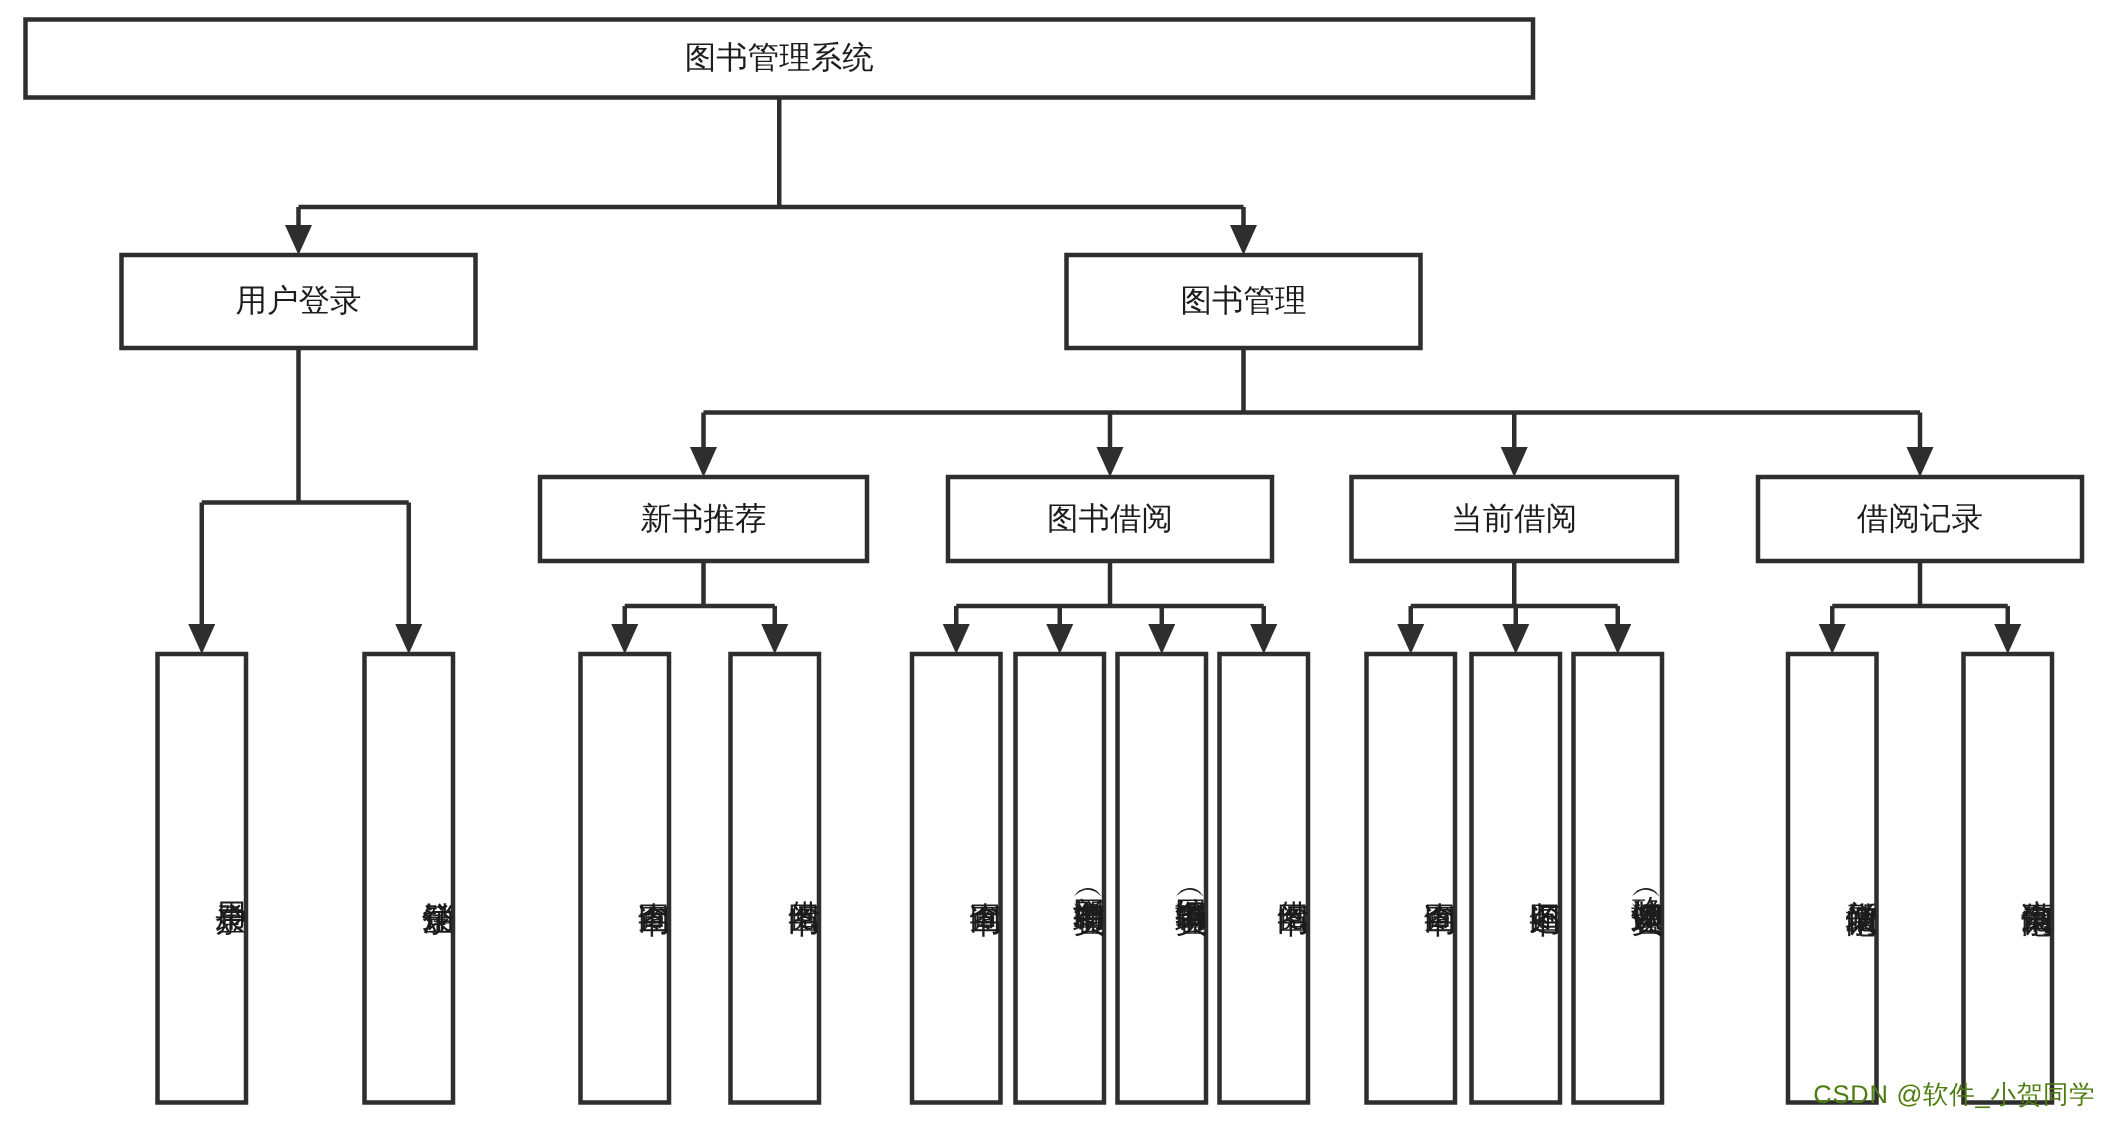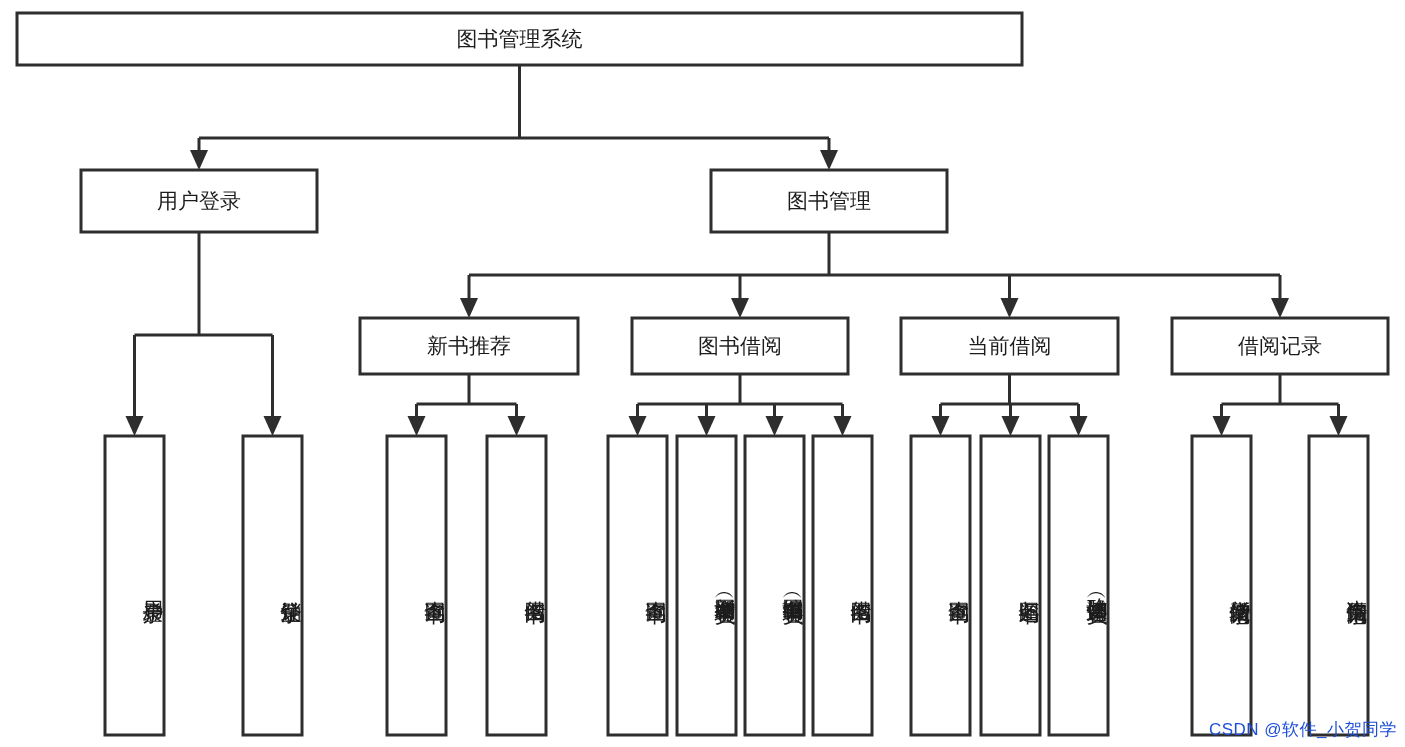--- a/index.html
+++ b/index.html
@@ -62,21 +62,21 @@
     justify-content: center;
     white-space: nowrap;
     pointer-events: none;
   }
   .watermark {
     position: absolute;
     right: 8px;
     bottom: 6px;
     font-family: "Liberation Sans", "DejaVu Sans", sans-serif;
     font-size: 17px;
-    color: #1d4ed8;
+    color: #4d7c0f;
     letter-spacing: 0.5px;
     white-space: nowrap;
   }
 </style>
 </head>
 <body>
 
 <div id="diagram-root">
   <svg class="diagram-canvas" viewBox="0 0 1405 747">
     <g id="connector-layer">

